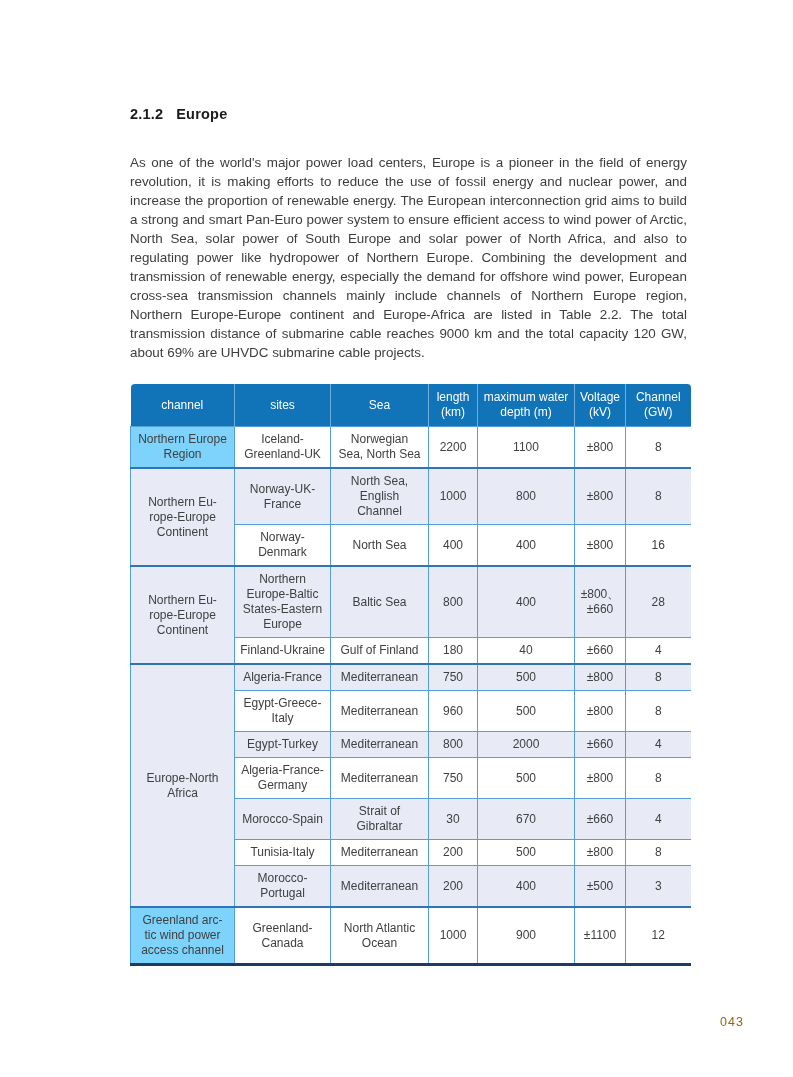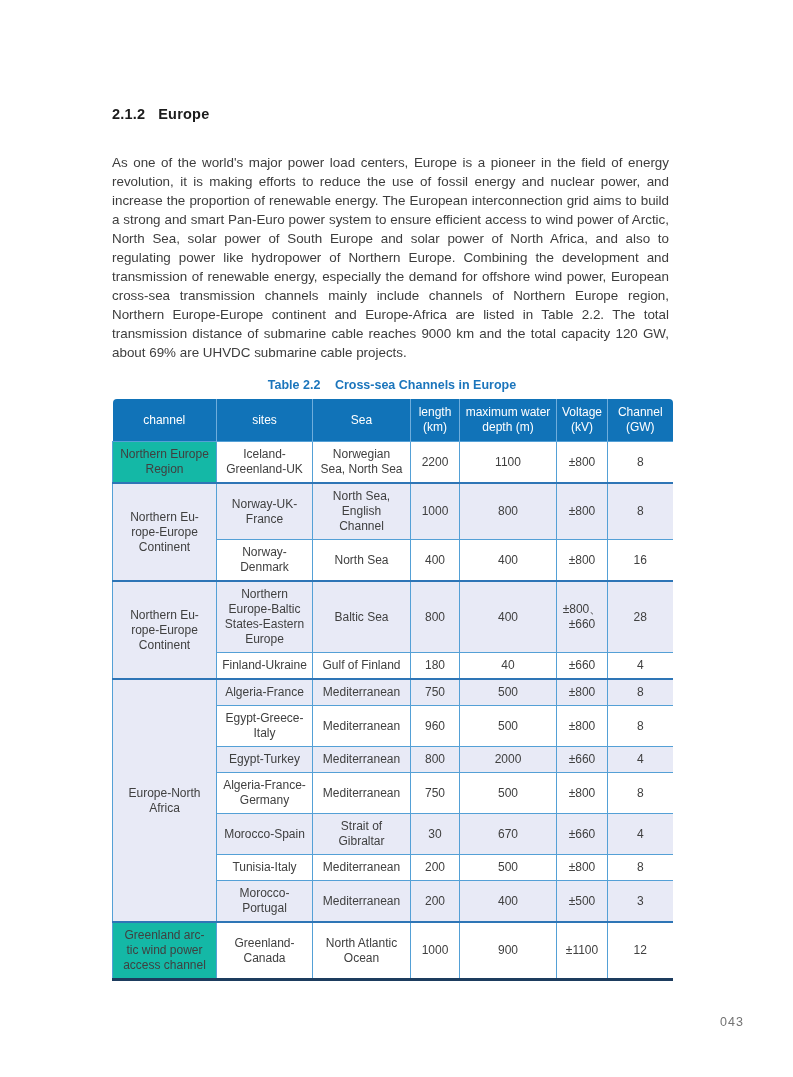--- a/index.html
+++ b/index.html
@@ -17,21 +17,21 @@
   html,body{background:#ffffff;}
   .page{
     position:relative;
     width:793px;height:1077px;
     background:#ffffff;
     font-family:"Liberation Sans", sans-serif;
     overflow:hidden;
   }
   .content{
     position:absolute;
-    left:112px;top:106px;width:560px;
+    left:130px;top:106px;width:560px;
   }
   .heading{
     display:flex;gap:13px;
     font-size:14.5px;font-weight:bold;color:#1c1c1c;
     letter-spacing:0.2px;
   }
   .para{
     margin-top:31px;
     font-size:13.4px;line-height:19px;
     color:var(--body-text);
@@ -39,21 +39,21 @@
     width:557px;
   }
   .caption{
     margin-top:16px;
     text-align:center;
     font-size:12.5px;font-weight:bold;
     color:var(--caption-text);
   }
   .caption .cap-label{margin-right:11px;}
   table.datatable{
-    margin-top:7px;
+    margin-top:22px;
     width:560px;
     border-collapse:collapse;
     table-layout:fixed;
   }
   col.c-channel{width:104px;}
   col.c-sites{width:96px;}
   col.c-sea{width:98px;}
   col.c-length{width:49px;}
   col.c-depth{width:97px;}
   col.c-voltage{width:51px;}
@@ -73,48 +73,44 @@
   .datatable td{
     background:#ffffff;
     border:1px solid var(--grid-line);
     font-size:12px;line-height:15px;
     color:#404040;
     padding:5px 2px;
     text-align:center;vertical-align:middle;
     white-space:pre-line;
   }
   .datatable tr.shaded td{background:var(--row-shade);}
-  .datatable td.channel{background:#14b8a6;}
+  .datatable td.channel{background:#7dd3fc;}
   .datatable tr.group-start > td{border-top:2px solid var(--group-divider);}
   .datatable tbody tr:last-child > td{border-bottom:3px solid var(--table-bottom);}
   .datatable td:last-child{border-right:none;}
   .pagenum{
     position:absolute;
     left:720px;top:1015px;
-    font-size:12.5px;color:#737373;
+    font-size:12.5px;color:#a16207;
     letter-spacing:1px;
   }
 </style>
 </head>
 <body>
 
 <div class="page">
   <div class="content">
 
     <h2 class="heading">
       <span>2.1.2</span>
       <span>Europe</span>
     </h2>
 
     <p class="para">As one of the world's major power load centers, Europe is a pioneer in the field of energy revolution, it is making efforts to reduce the use of fossil energy and nuclear power, and increase the proportion of renewable energy. The European interconnection grid aims to build a strong and smart Pan-Euro power system to ensure efficient access to wind power of Arctic, North Sea, solar power of South Europe and solar power of North Africa, and also to regulating power like hydropower of Northern Europe. Combining the development and transmission of renewable energy, especially the demand for offshore wind power, European cross-sea transmission channels mainly include channels of Northern Europe region, Northern Europe-Europe continent and Europe-Africa are listed in Table 2.2. The total transmission distance of submarine cable reaches 9000 km and the total capacity 120 GW, about 69% are UHVDC submarine cable projects.</p>
 
-    <div class="caption">
-      <span class="cap-label">Table 2.2</span>
-      <span>Cross-sea Channels in Europe</span>
-    </div>
 
     <table class="datatable">
       <colgroup>
         <col class="c-channel">
           <col class="c-sites">
           <col class="c-sea">
         <col class="c-length">
           <col class="c-depth">
           <col class="c-voltage">
           <col class="c-capacity">

